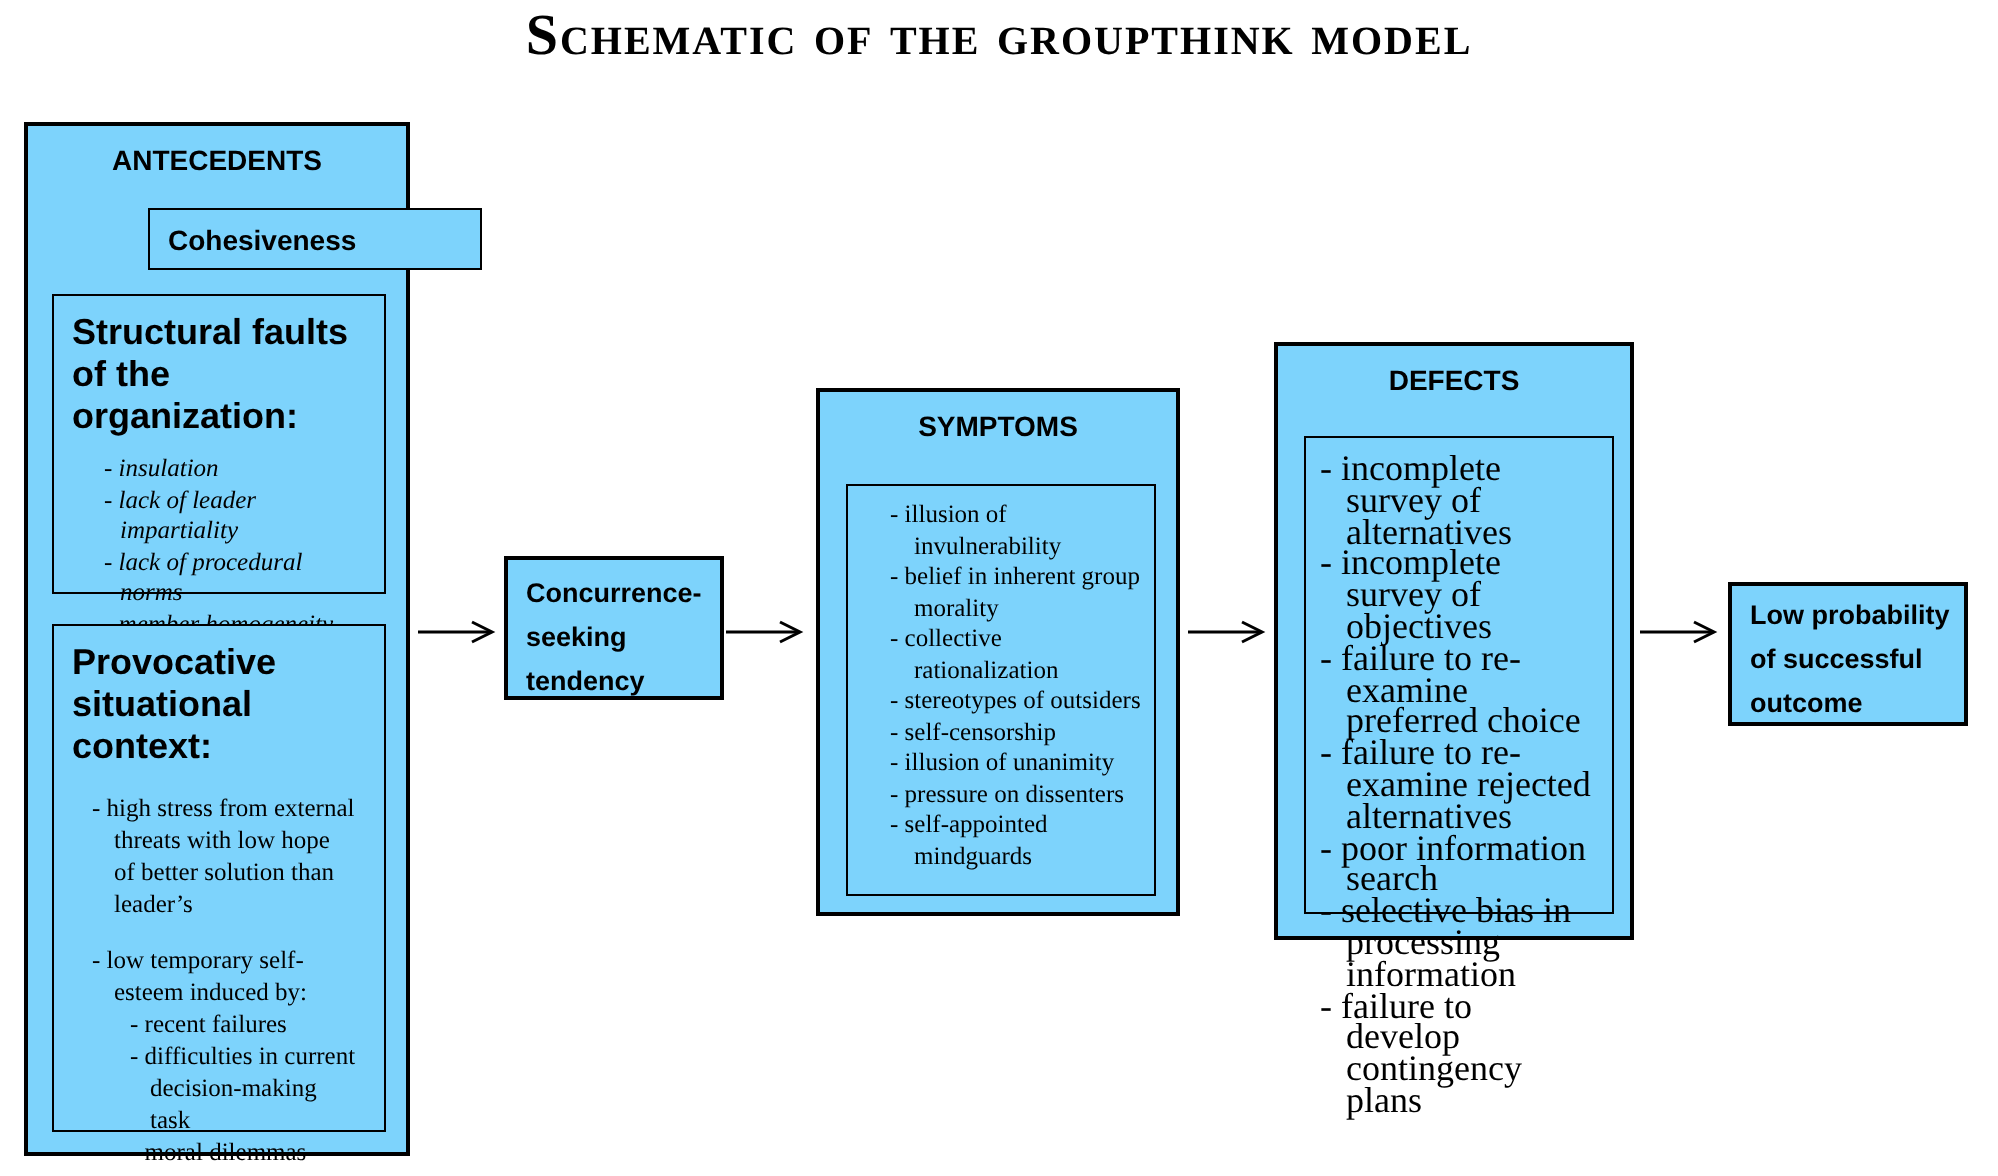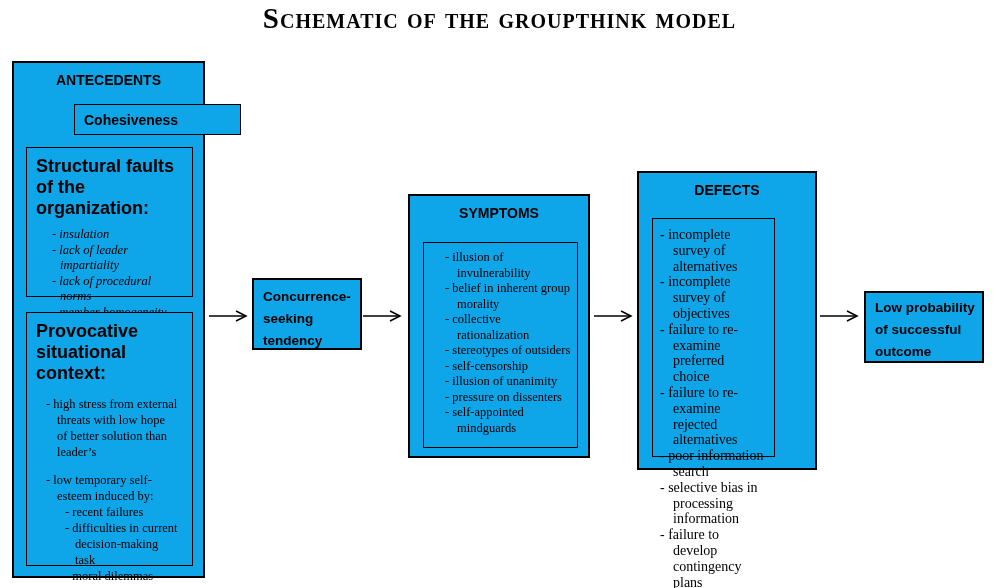--- a/index.html
+++ b/index.html
@@ -17,21 +17,21 @@
   .title {
     position: absolute; top: 2px; left: 0; width: 100%;
     text-align: center;
     font-family: "Liberation Serif", serif;
     font-weight: bold;
     font-variant: small-caps;
     font-size: 29px;
     letter-spacing: 1px;
   }
 
-  .box { position: absolute; border: 2px solid #000; background: #0ea5e9; box-sizing: border-box; }
+  .box { position: absolute; border: 2px solid #000; background: #7dd3fc; box-sizing: border-box; }
   .box.inner { border-width: 1px; }
 
   .box-header { text-align: center; font-size: 14px; margin-top: 9px; }
 
   
   .antecedents  { left: 12px;  top: 61px;  width: 193px; height: 517px; }
   .cohesiveness { left: 12px;  top: 41px;  width: 167px; height: 31px;
                   display: flex; align-items: center; padding-left: 9px;
                   font-size: 14px; margin-left: 48px; }
   .structural   { left: 12px;  top: 84px;  width: 167px; height: 150px; }
@@ -52,22 +52,22 @@
                  padding: 6px 4px 0 9px; }
 
   
   .symptoms       { left: 408px; top: 194px; width: 182px; height: 264px; }
   .symptoms-list  { left: 13px;  top: 46px;  width: 155px; height: 206px;
                     padding-top: 7px; font-size: 12.5px; line-height: 15.5px; padding-left: 14px; }
   .symptoms-list .li { padding-left: 19px; padding-right: 6px; text-indent: -12px; }
 
   
   .defects        { left: 637px; top: 171px; width: 180px; height: 299px; }
-  .defects-list   { left: 13px;  top: 45px;  width: 123px; height: 239px;
-                    padding-top: 8px; font-size: 14px; line-height: 15.8px; }
+  .defects-list   { left: 13px;  top: 45px;  width: 155px; height: 239px;
+                    padding-top: 8px; font-size: 18px; line-height: 15.8px; }
   .defects-list .li { padding-left: 20px; padding-right: 10px; text-indent: -13px; }
 
   
   .outcome { left: 864px; top: 291px; width: 120px; height: 72px;
              font-size: 13.5px; line-height: 22px;
              padding: 4px 4px 0 9px; }
 
   .arrow { position: absolute; }
 </style>
 </head>

